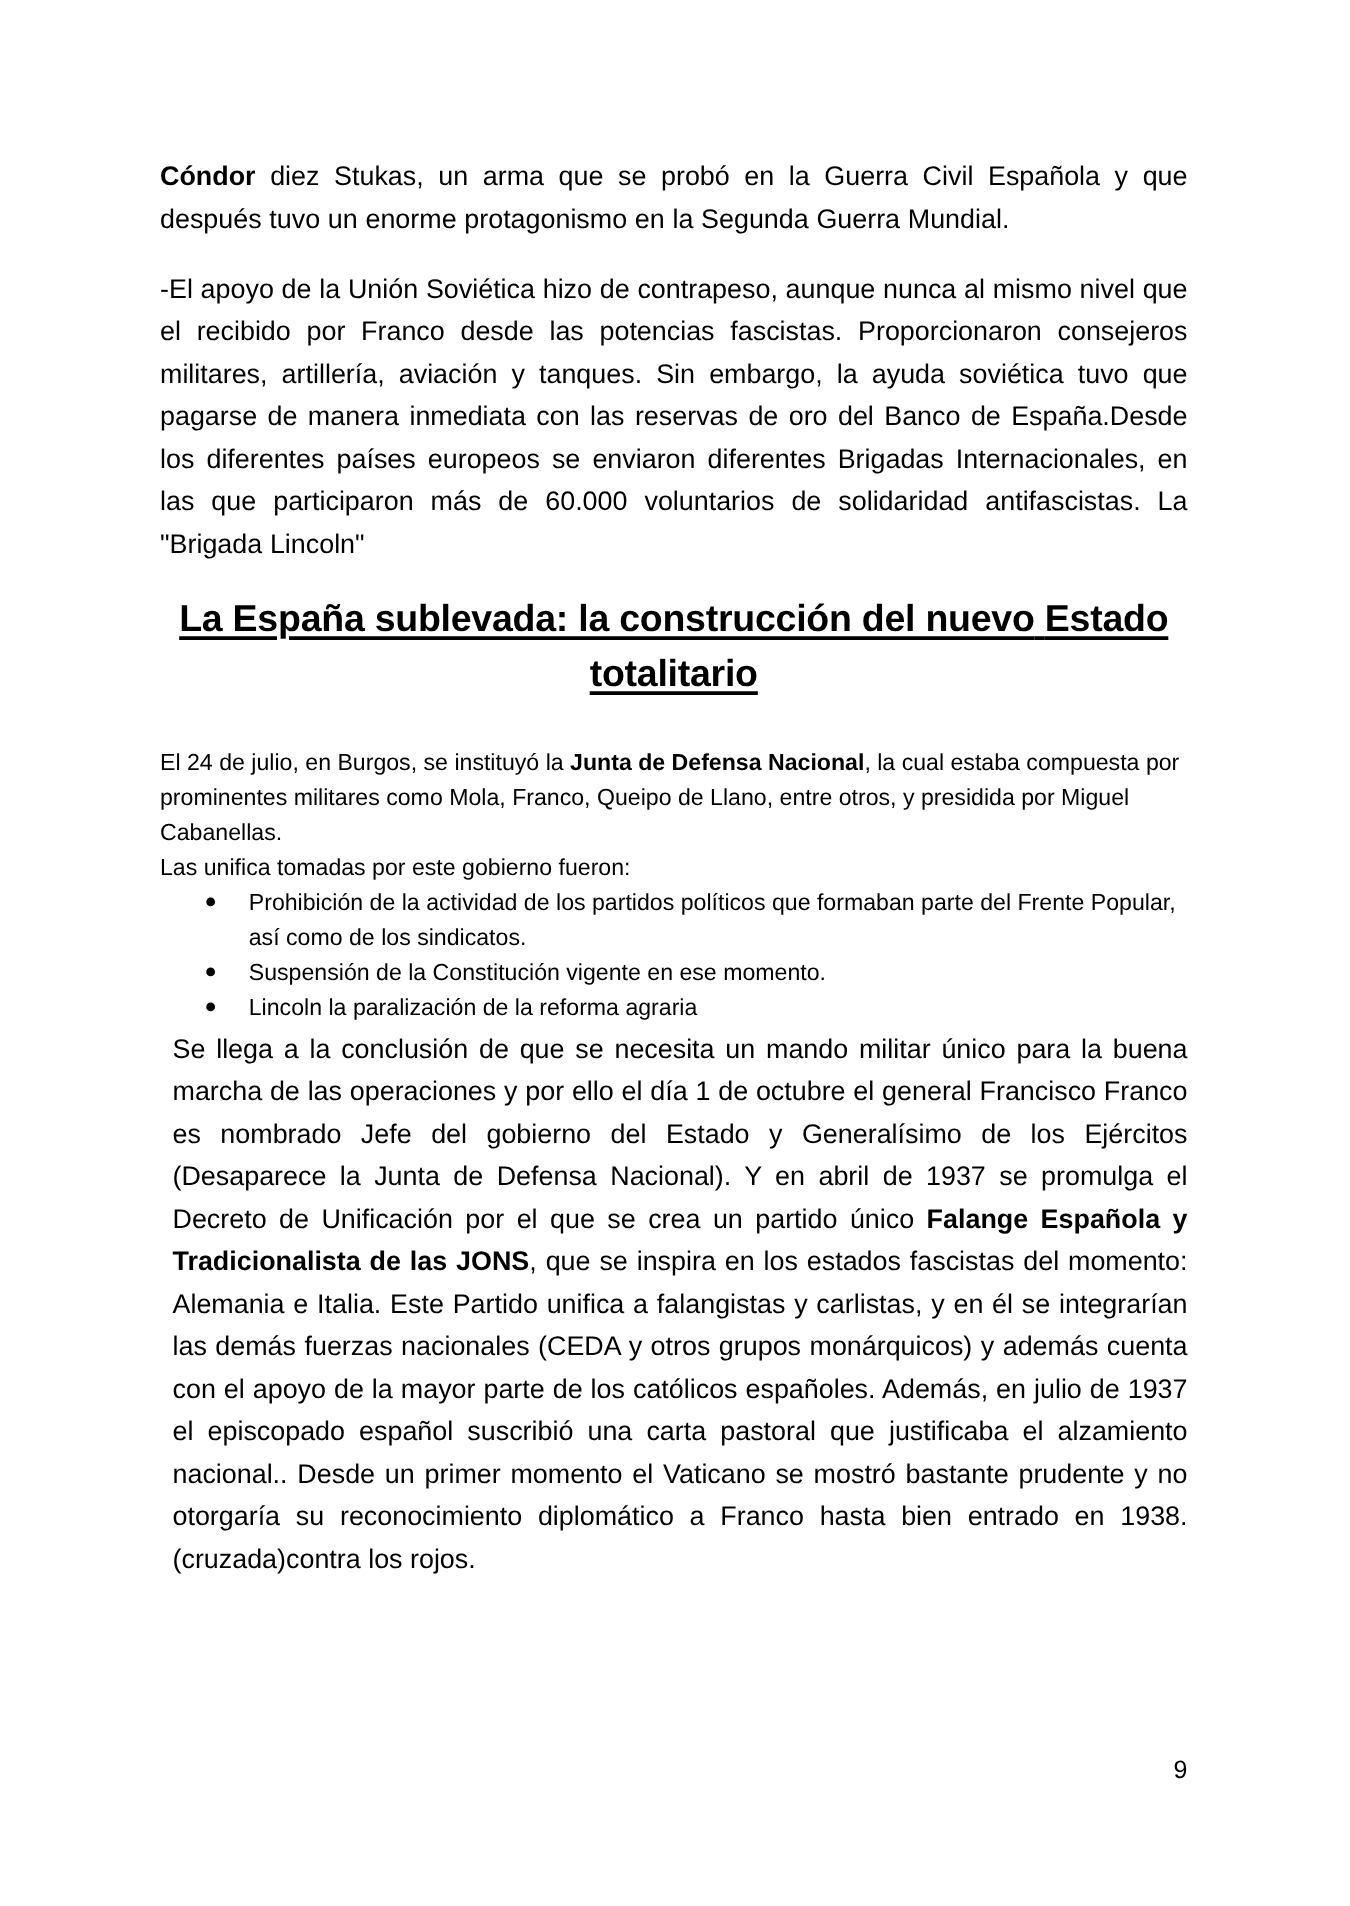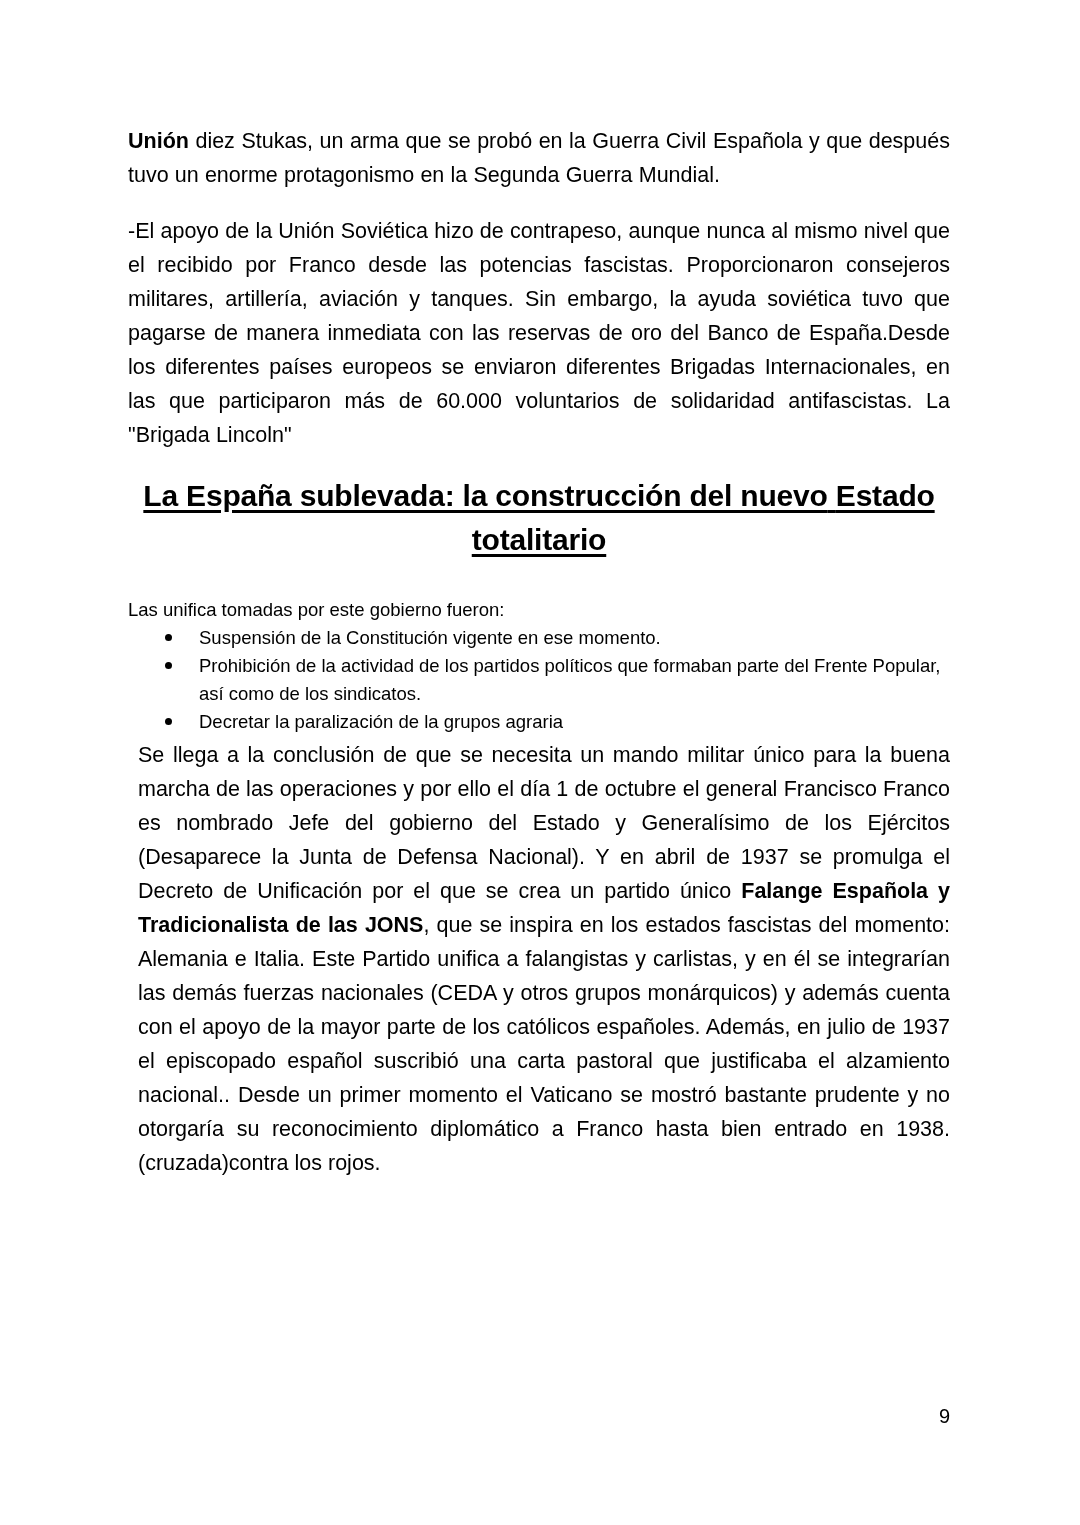--- a/index.html
+++ b/index.html
@@ -111,33 +111,34 @@
     line-height: 24px;
   }
 </style>
 </head>
 <body>
 
 <div class="page">
 
   <div class="content">
 
-    <p class="para"><b class="bold">Unión</b><span> diez Stukas, un arma que se probó en la Guerra Civil Española y que después tuvo un enorme protagonismo en la Segunda Guerra Mundial.</span></p>
+    <p class="para"><b class="bold">Cóndor</b><span> diez Stukas, un arma que se probó en la Guerra Civil Española y que después tuvo un enorme protagonismo en la Segunda Guerra Mundial.</span></p>
 
 
     <p class="para">-El apoyo de la Unión Soviética hizo de contrapeso, aunque nunca al mismo nivel que el recibido por Franco desde las potencias fascistas. Proporcionaron consejeros militares, artillería, aviación y tanques. Sin embargo, la ayuda soviética tuvo que pagarse de manera inmediata con las reservas de oro del Banco de España.Desde los diferentes países europeos se enviaron diferentes Brigadas Internacionales, en las que participaron más de 60.000 voluntarios de solidaridad antifascistas. La "Brigada Lincoln"</p>
 
     <h1 class="section-heading"><span>La España sublevada: la construcción del nuevo</span> <span>Estado totalitario</span></h1>
 
     <div class="small-block">
+      <p><span>El 24 de julio, en Burgos, se instituyó la </span><b class="bold">Junta de Defensa Nacional</b><span>, la cual estaba compuesta por prominentes militares como Mola, Franco, Queipo de Llano, entre otros, y presidida por Miguel Cabanellas.</span></p>
       <p>Las unifica tomadas por este gobierno fueron:</p>
       <ul class="bullet-list">
+        <li><span class="dot"></span><span>Prohibición de la actividad de los partidos políticos que formaban parte del Frente Popular, así como de los sindicatos.</span></li>
         <li><span class="dot"></span><span>Suspensión de la Constitución vigente en ese momento.</span></li>
-        <li><span class="dot"></span><span>Prohibición de la actividad de los partidos políticos que formaban parte del Frente Popular, así como de los sindicatos.</span></li>
-        <li><span class="dot"></span><span>Decretar la paralización de la grupos agraria</span></li>
+        <li><span class="dot"></span><span>Lincoln la paralización de la reforma agraria</span></li>
       </ul>
     </div>
 
     <p class="para-final"><span>Se llega a la conclusión de que se necesita un mando militar único para la buena marcha de las operaciones y por ello el día 1 de octubre el general Francisco Franco es nombrado Jefe del gobierno del Estado y Generalísimo de los Ejércitos (Desaparece la Junta de Defensa Nacional). Y en abril de 1937 se promulga el Decreto de Unificación por el que se crea un partido único </span><b class="bold">Falange Española y Tradicionalista de las JONS</b><span>, que se inspira en los estados fascistas del momento: Alemania e Italia. Este Partido unifica a falangistas y carlistas, y en él se integrarían las demás fuerzas nacionales (CEDA y otros grupos monárquicos) y además cuenta con el apoyo de la mayor parte de los católicos españoles. Además, en julio de 1937 el episcopado español suscribió una carta pastoral que justificaba el alzamiento nacional.. Desde un primer momento el Vaticano se mostró bastante prudente y no otorgaría su reconocimiento diplomático a Franco hasta bien entrado en 1938. (cruzada)contra los rojos.</span></p>
 
   </div>
 
   <div class="page-number">9</div>
 
 </div>

